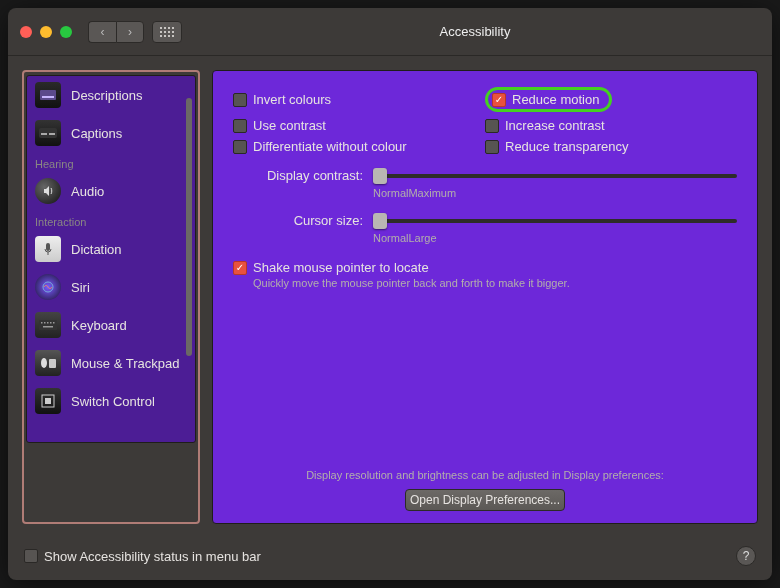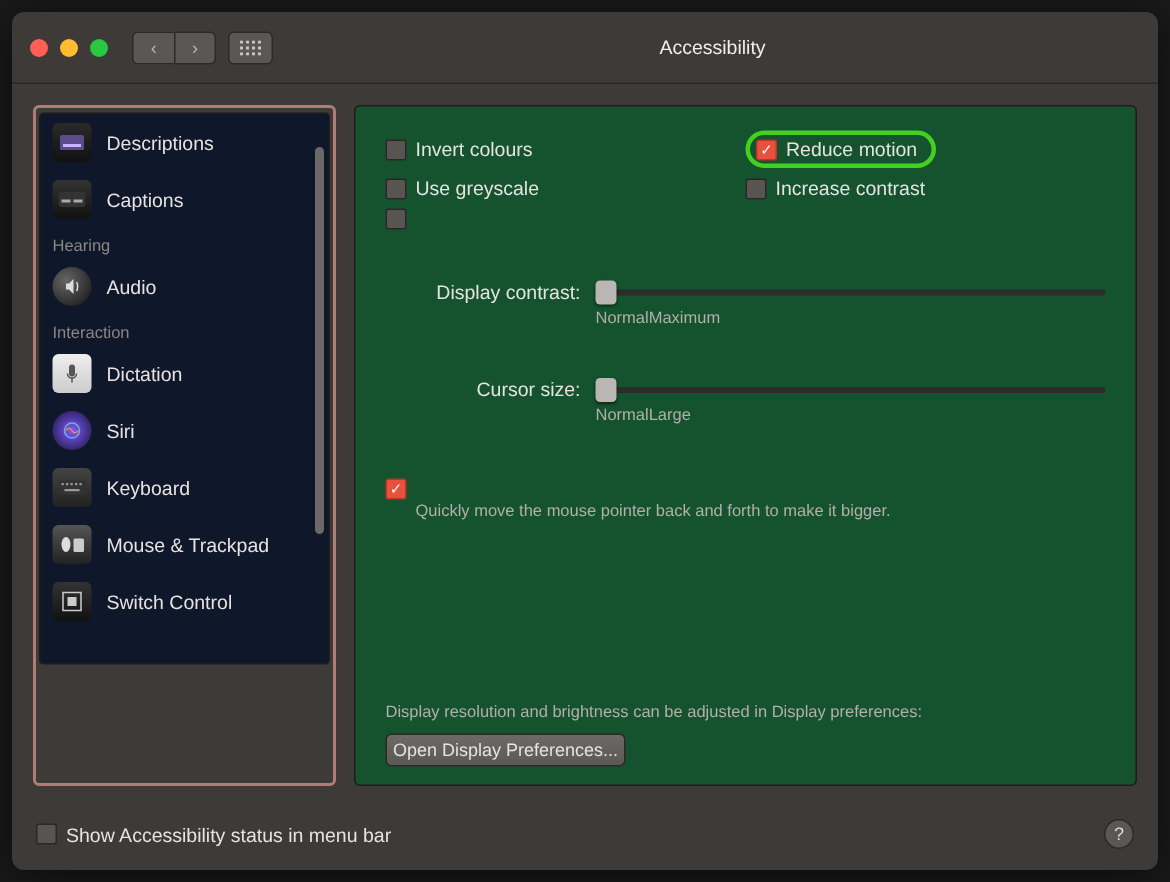--- a/index.html
+++ b/index.html
@@ -68,22 +68,22 @@
   
   .content { flex: 1; display: flex; padding: 14px; gap: 12px; }
   
   .sidebar-wrap {
     border: 2px solid #b07c76;
     border-radius: 4px;
     padding: 3px 2px;
     position: relative;
   }
   .sidebar {
-    width: 194px; height: 368px;
-    background: #0f172a;
+    width: 170px; height: 368px;
+    background: #4c1d95;
     border: 1px solid #1f1d1b;
     border-radius: 3px;
     overflow: hidden;
     position: relative;
   }
   .sidebar-inner { height: 100%; overflow: hidden; }
   .sidebar-section-label {
     font-size: 11px; color: #8a8784;
     padding: 6px 8px 2px;
   }
@@ -102,26 +102,26 @@
     position: absolute; right: 2px; top: 4px; bottom: 4px; width: 8px;
   }
   .scrollbar-thumb {
     position: absolute; left: 1px; width: 6px;
     top: 5%; height: 72%;
     background: #6b6865; border-radius: 3px;
   }
   
   .main {
     flex: 1;
-    background: #14532d;
+    background: #6d28d9;
     border: 1px solid #1f1d1b;
     border-radius: 4px;
     padding: 16px 20px 12px;
     display: flex; flex-direction: column;
-    gap: 22px;
+    gap: 2px;
     position: relative;
   }
   .checkbox-row { display: flex; align-items: center; gap: 6px; }
   .chk {
     width: 14px; height: 14px; border-radius: 2px;
     background: #575452; border: 1px solid #2a2826;
     display: inline-flex; align-items: center; justify-content: center;
     font-size: 10px; color: transparent;
   }
   .chk.checked { background: #e9513e; border-color: #b8362a; color: #fff; }
@@ -142,21 +142,21 @@
     position: relative;
   }
   .slider-thumb {
     position: absolute; top: -6px; width: 14px; height: 16px;
     background: #b9b6b3; border-radius: 3px;
     box-shadow: 0 1px 2px rgba(0,0,0,.5);
   }
   .slider-scale { display: flex; font-size: 11px; color: #b3afab; margin: 4px 0 0 140px; }
   .shake-block { margin-top: 14px; }
   .shake-sub { font-size: 11px; color: #b3afab; margin-left: 20px; margin-top: 2px; }
-  .bottom-note { margin-top: auto; font-size: 11px; color: #b3afab; }
+  .bottom-note { margin-top: auto; text-align: center; font-size: 11px; color: #b3afab; }
   .open-btn {
     display: inline-block; margin-top: 8px;
     background: linear-gradient(#6c6966,#5b5855);
     border: 1px solid #2c2a28; border-radius: 4px;
     padding: 3px 4px; font-size: 12px; color: #e6e3e0;
     cursor: default;
   }
   
   .footer {
     display: flex; padding: 8px 16px 14px;
@@ -333,28 +333,33 @@
           <span class="chk-label">Invert colours</span>
         </label>
         <div class="reduce-highlight">
           <label class="checkbox-row" style="gap:6px">
             <span class="chk checked">✓</span>
             <span class="chk-label">Reduce motion</span>
           </label>
         </div>
         <label class="checkbox-row">
           <span class="chk">✓</span>
-          <span class="chk-label">Use greyscale</span>
+          <span class="chk-label">Use contrast</span>
         </label>
         <label class="checkbox-row">
           <span class="chk">✓</span>
           <span class="chk-label">Increase contrast</span>
         </label>
         <label class="checkbox-row">
           <span class="chk">✓</span>
+          <span class="chk-label">Differentiate without colour</span>
+        </label>
+        <label class="checkbox-row">
+          <span class="chk">✓</span>
+          <span class="chk-label">Reduce transparency</span>
         </label>
       </div>
 
       <div class="slider-block">
         <div class="slider-row">
           <div class="slider-label-col">Display contrast:</div>
           <div class="slider-track">
             <div class="slider-thumb" style="left:0"></div>
           </div>
         </div>
@@ -373,20 +378,21 @@
         </div>
         <div class="slider-scale">
           <span>Normal</span>
           <span>Large</span>
         </div>
       </div>
 
       <div class="shake-block">
         <label class="checkbox-row">
           <span class="chk checked">✓</span>
+          <span class="chk-label">Shake mouse pointer to locate</span>
         </label>
         <div class="shake-sub">Quickly move the mouse pointer back and forth to make it bigger.</div>
       </div>
 
       <div class="bottom-note">
         <div>Display resolution and brightness can be adjusted in Display preferences:</div>
         <div class="open-btn">Open Display Preferences...</div>
       </div>
 
     </div>

